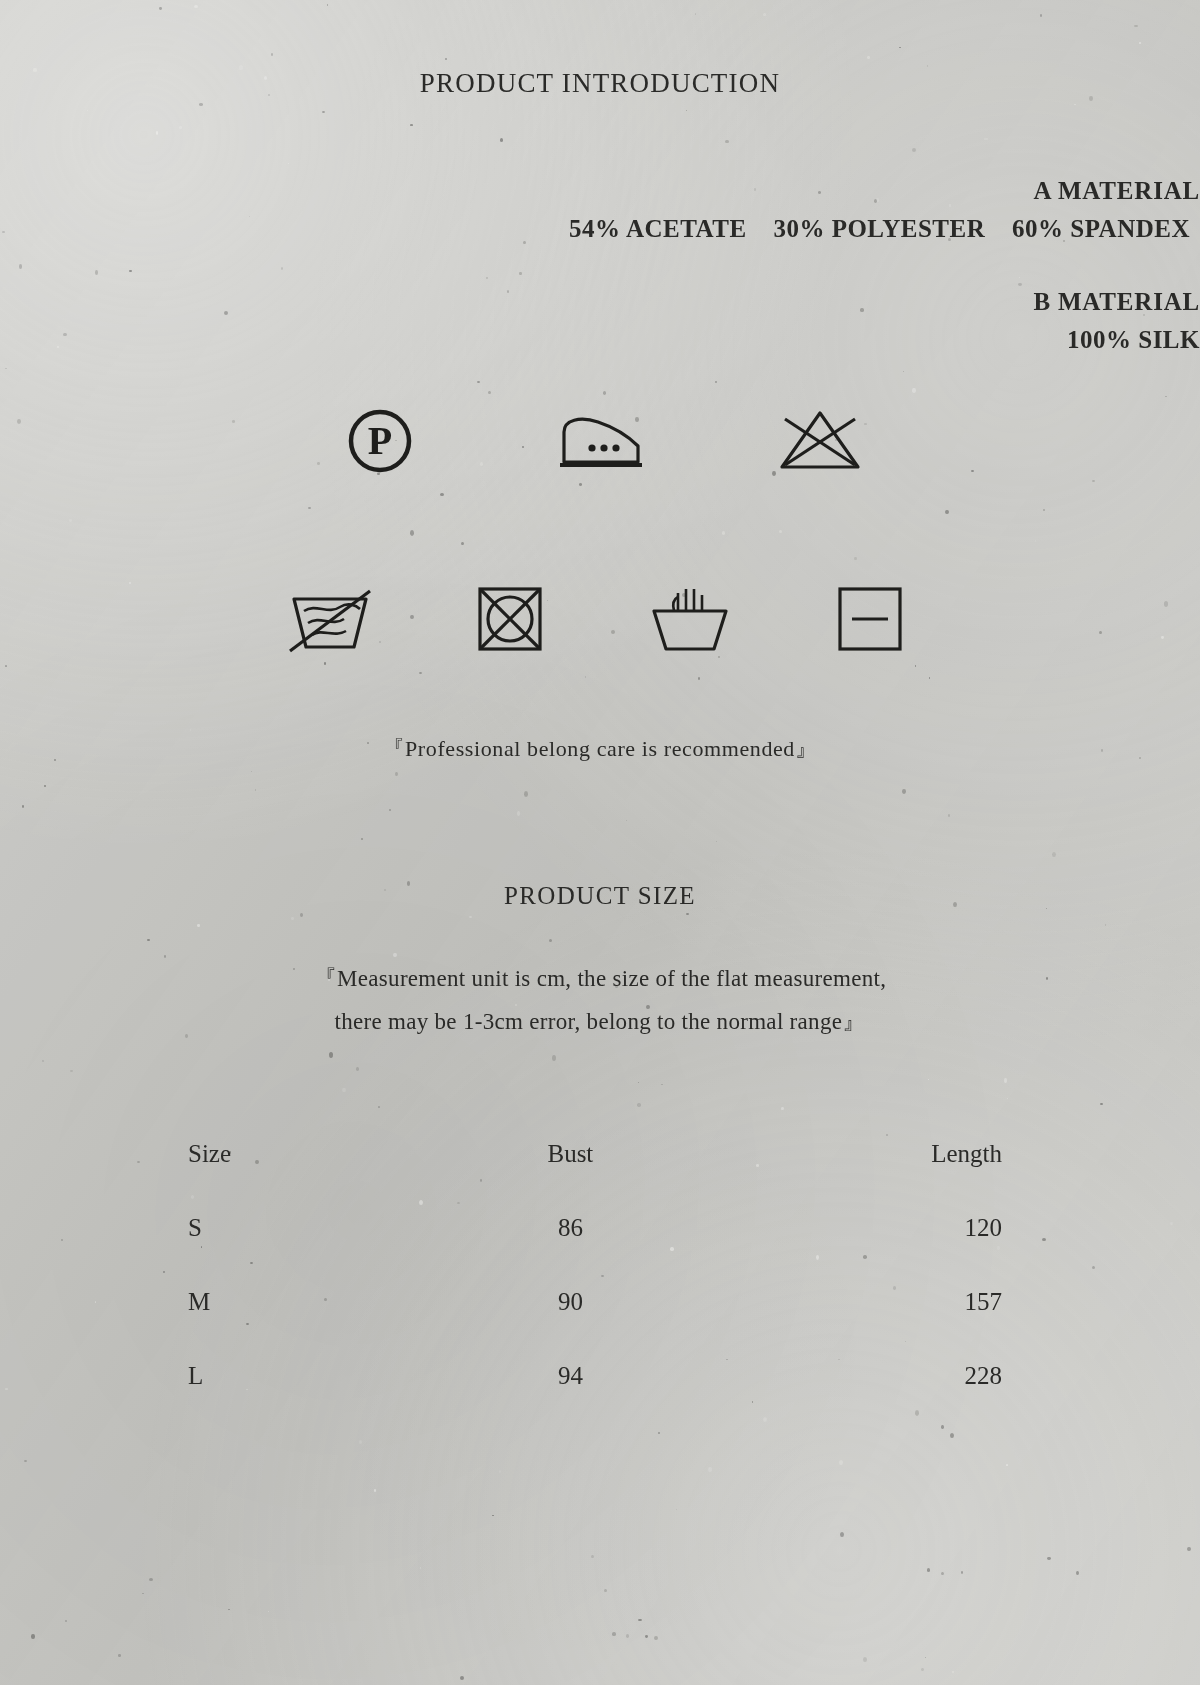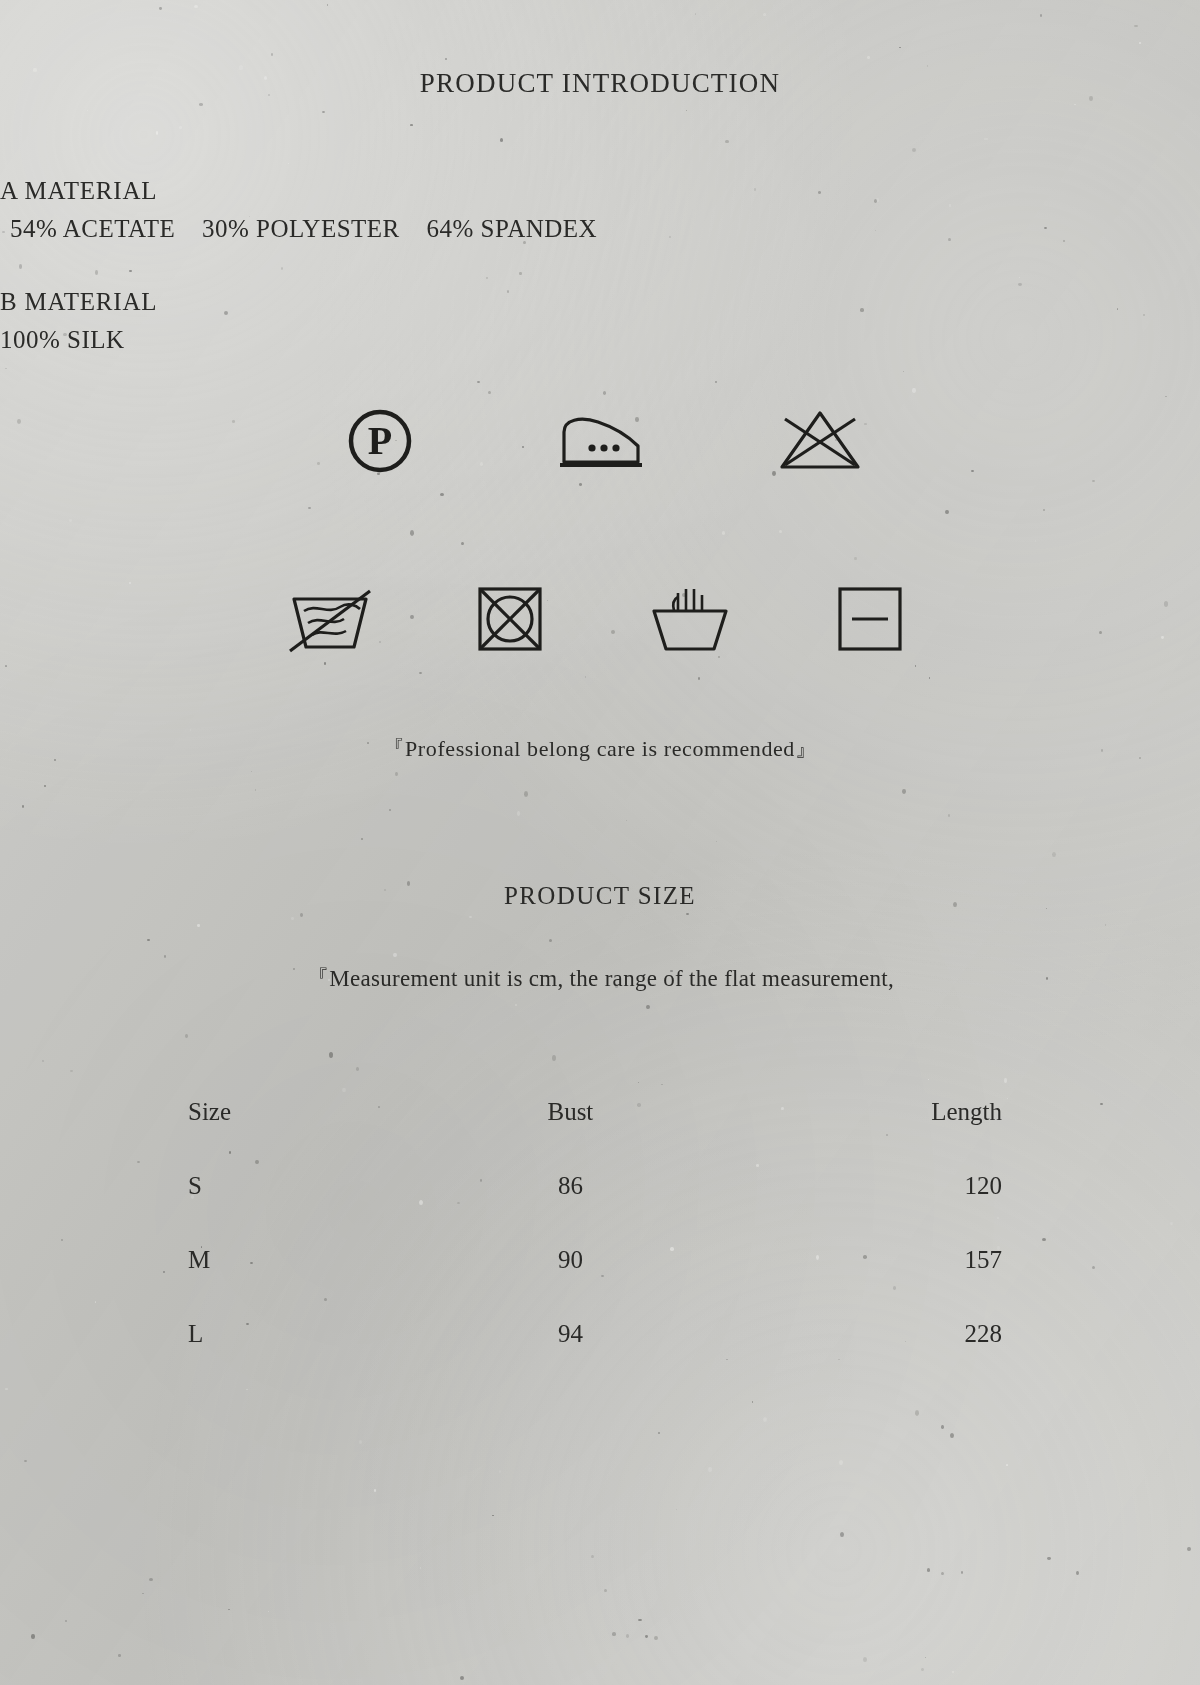--- a/index.html
+++ b/index.html
@@ -48,21 +48,22 @@
 
   .title {
     text-align: center;
     font-size: 27px;
     letter-spacing: 1.2px;
     padding-top: 68px;
     font-weight: 400;
   }
 
   .section-block {
-    text-align: left;
+    text-align: right;
+    font-weight: bold;
   }
 
   .material-a {
     margin-top: 78px;
     font-size: 25px;
     letter-spacing: 0.8px;
   }
   .material-a-detail {
     margin-top: 10px;
     font-size: 25px;
@@ -415,21 +416,21 @@
 
 <div class="page">
 
   <div class="title">PRODUCT INTRODUCTION</div>
 
   <div class="section-block">
     <div class="material-a">A MATERIAL</div>
     <div class="material-a-detail">
       <span>54% ACETATE</span>
       <span>30% POLYESTER</span>
-      <span>64% SPANDEX</span>
+      <span>60% SPANDEX</span>
     </div>
     <div class="material-b">B MATERIAL</div>
     <div class="material-b-detail">100% SILK</div>
   </div>
 
 
   <div class="symbol-row row1">
     <div class="symbol-cell">
       <svg width="72" height="72" viewBox="0 0 72 72">
         <circle class="st" cx="36" cy="36" r="29" style="stroke-width:4.5"></circle>
@@ -485,21 +486,22 @@
         <line class="st" x1="20" y1="38" x2="56" y2="38"></line>
       </svg>
     </div>
   </div>
 
   <div class="care-note">『Professional belong care is recommended』</div>
 
   <div class="size-heading">PRODUCT SIZE</div>
 
   <div class="size-note">
-    <div>『Measurement unit is cm, the range of the flat measurement,</div>
+    <div>『Measurement unit is cm, the size of the flat measurement,</div>
+    <div>there may be 1-3cm error, belong to the normal range』</div>
   </div>
 
   <table class="size-table">
     <thead>
       <tr>
         <th>Size</th>
         <th>Bust</th>
         <th>Length</th>
       </tr>
     </thead>

